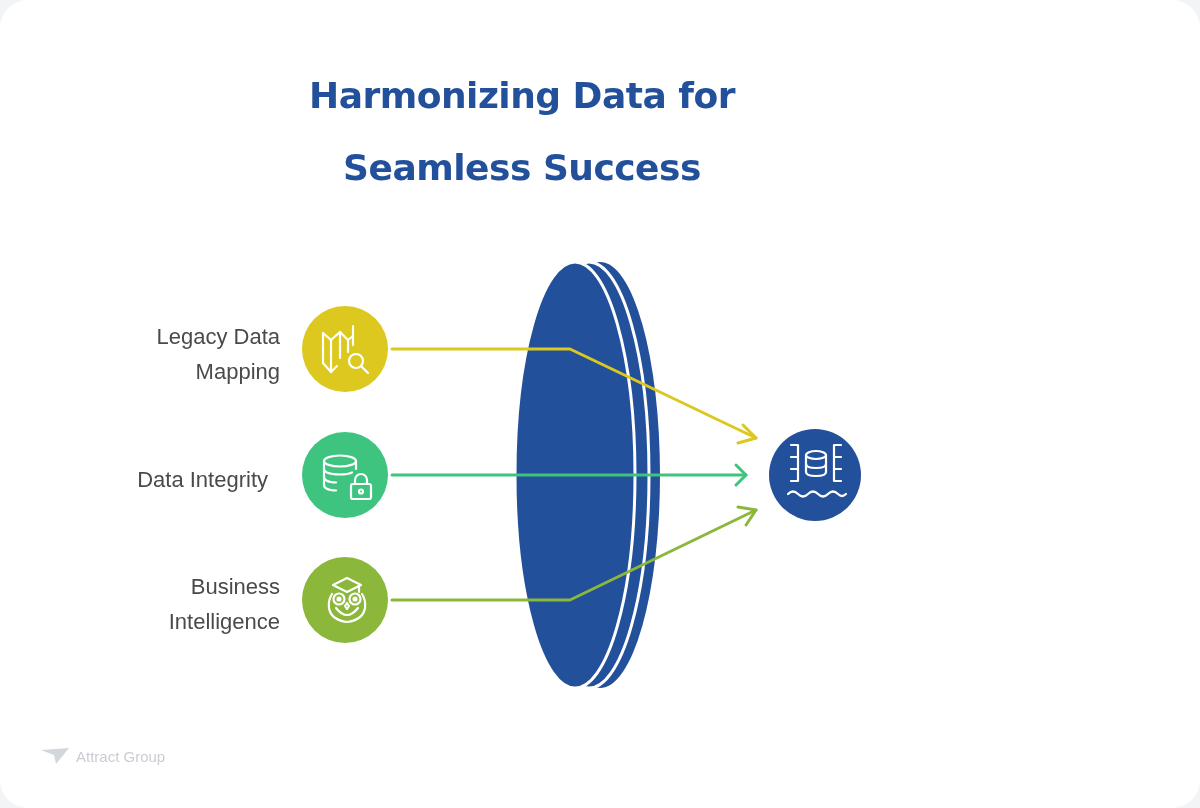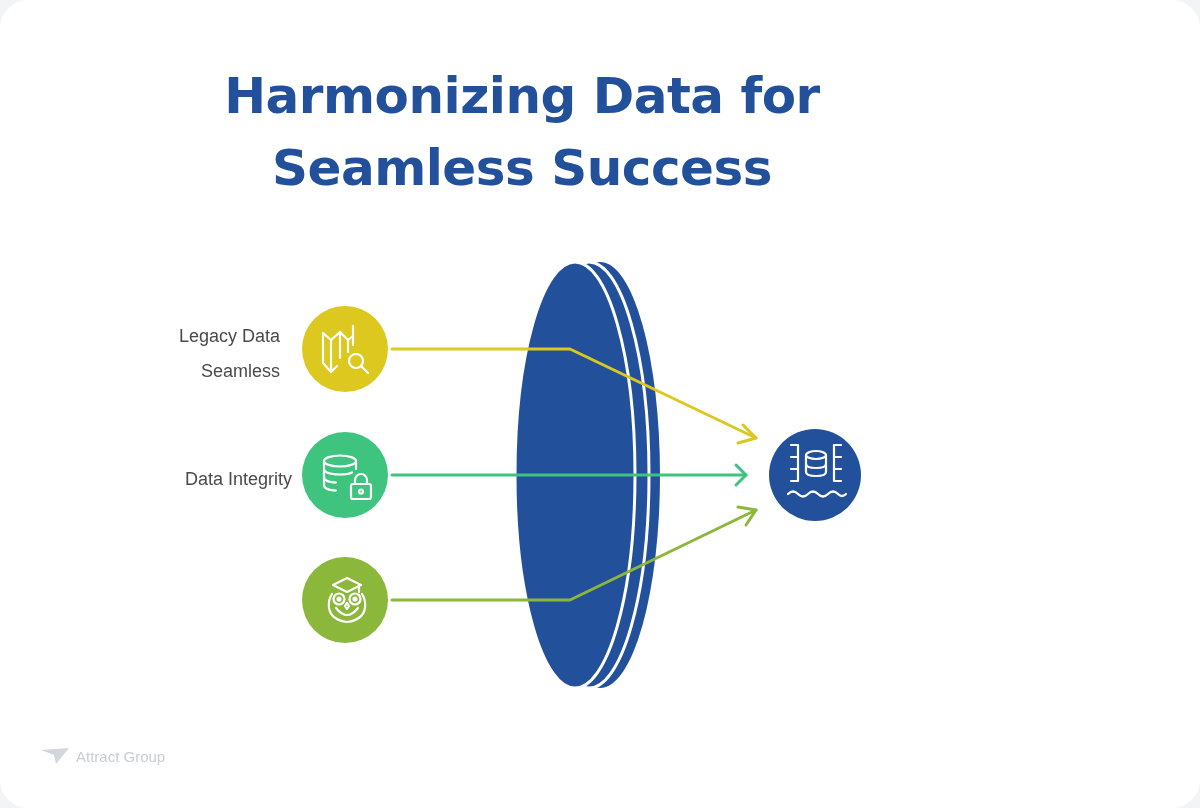--- a/index.html
+++ b/index.html
@@ -7,27 +7,27 @@
     width: 1200px; height: 808px; overflow: hidden;
     background: #f3f4f6;
     font-family: "Liberation Sans", "DejaVu Sans", sans-serif;
   }
   .card {
     position: absolute; left: 0; top: 0; width: 1200px; height: 808px;
     background: #ffffff; border-radius: 28px; overflow: hidden;
   }
   .title {
     position: absolute; left: 0; top: 60px; width: 1044px; text-align: center;
-    color: #23509a; font-weight: 700; font-size: 50px; line-height: 72px;
+    color: #23509a; font-weight: 700; font-size: 36px; line-height: 72px;
     font-family: "DejaVu Sans", "Liberation Sans", sans-serif; letter-spacing: -0.5px;
   }
   .title span { display: block; }
   svg.diagram { position: absolute; left: 0; top: 0; }
   .label {
-    position: absolute; color: #4a4a4a; font-size: 18px; line-height: 35px;
+    position: absolute; color: #4a4a4a; font-size: 22px; line-height: 35px;
     font-family: "Liberation Sans", sans-serif;
   }
   .label.left { text-align: right; width: 240px; }
   .label span { display: block; }
   .watermark {
     position: absolute; left: 40px; top: 744px; height: 24px;
     display: flex; align-items: center; gap: 6px;
     color: #c9cdd3; font-size: 15px; font-family: "Liberation Sans", sans-serif;
   }
 </style>
@@ -119,24 +119,28 @@
         <ellipse cx="816" cy="455" rx="10" ry="4"></ellipse>
         <path d="M806,455 v17 q0,4 10,4 q10,0 10,-4 v-17"></path>
         <path d="M806,464 q0,4 10,4 q10,0 10,-4"></path>
         <path d="M788,494 q5,-5 10,0 q5,5 10,0 q5,-5 10,0 q5,5 10,0 q5,-5 10,0 q4,4 8,0"></path>
       </g>
     </g>
   </svg>
 
   <div class="label left" style="left:40px; top:319px;">
     <span>Legacy Data</span>
-    <span>Seamless</span>
+    <span>Mapping</span>
   </div>
-  <div class="label left" style="left:52px; top:462px;">
+  <div class="label left" style="left:28px; top:462px;">
     <span>Data Integrity</span>
+  </div>
+  <div class="label left" style="left:40px; top:569px;">
+    <span>Business</span>
+    <span>Intelligence</span>
   </div>
   <div class="label" style="left:895px; top:445px;">
   </div>
 
   <div class="watermark">
     <svg width="30" height="20" viewBox="0 0 30 20">
       <path d="M1,4 L29,2 L16,18 L14,9 Z" fill="#d3d6db"></path>
     </svg>
     <span>Attract Group</span>
   </div>

